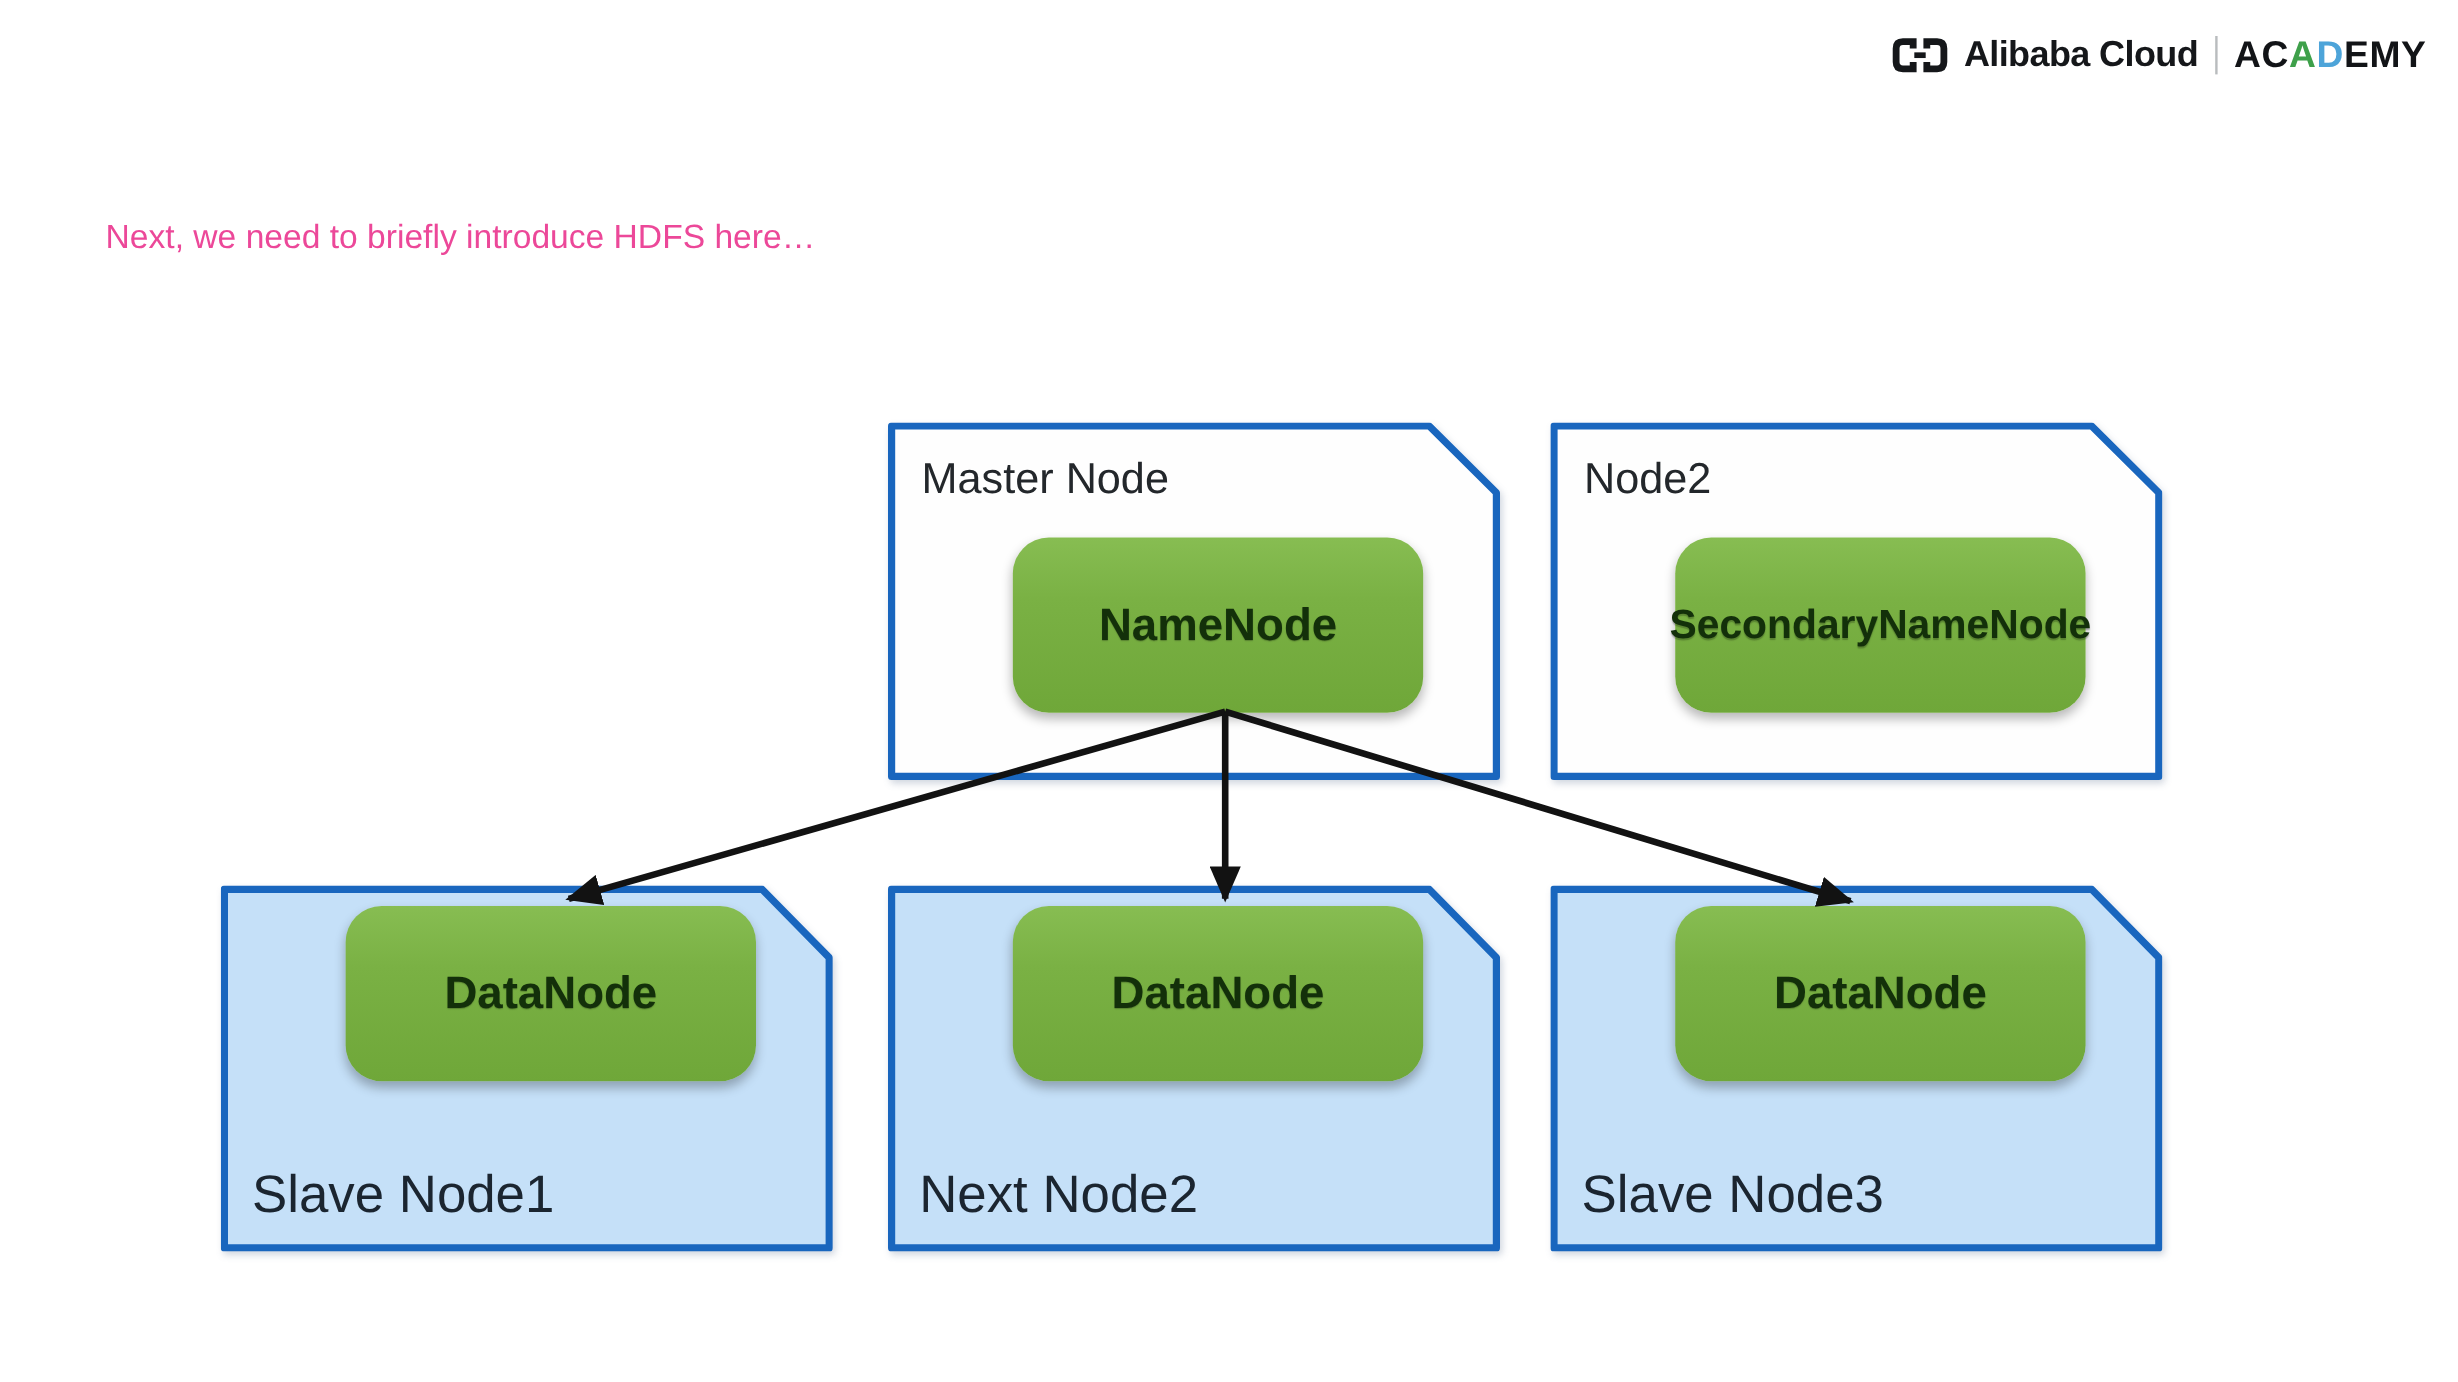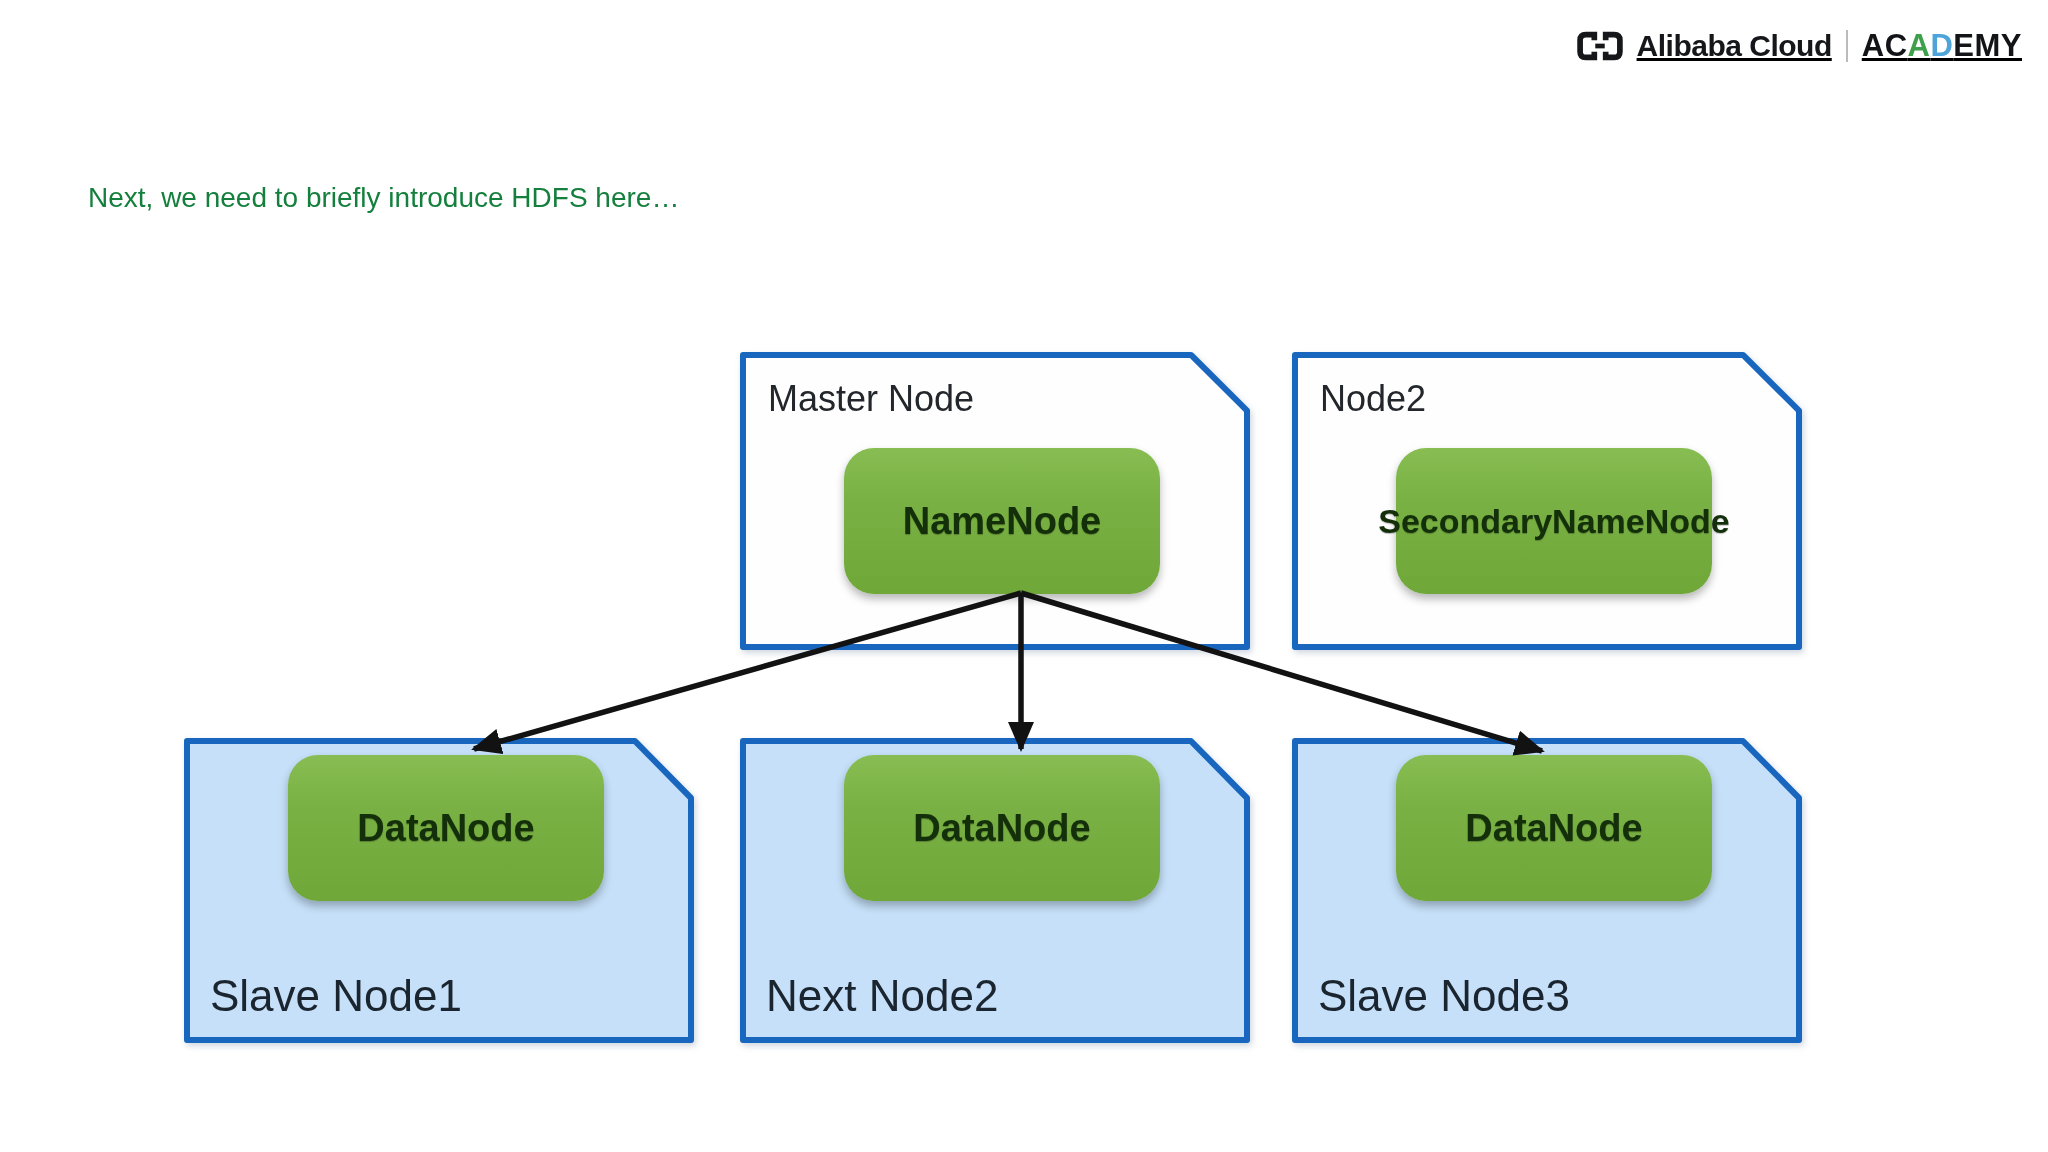--- a/index.html
+++ b/index.html
@@ -4,21 +4,21 @@
 <style>
   html,body { margin:0; padding:0; background:#ffffff; }
   .slide {
     position:relative; width:2048px; height:1152px; background:#ffffff;
     font-family:"Liberation Sans", sans-serif; overflow:hidden;
   }
 
   
   .brand {
     position:absolute; top:24px; right:26px; height:44px;
-    display:flex; align-items:center; gap:12px;text-decoration:underline;
+    display:flex; align-items:center; gap:12px;
   }
   .brand-icon { width:50px; height:36px; display:block; }
   .brand-name {
     font-size:30px; font-weight:700; color:#15171a; letter-spacing:-0.5px;
   }
   .brand-divider { width:2px; height:32px; background:#b9bcbe; margin:0 2px; }
   .brand-academy {
     font-size:31px; font-weight:800; color:#121417; letter-spacing:0.5px;
     display:inline-flex;
   }
@@ -26,37 +26,37 @@
   .acc-blue  { color:#4da4d9; }
 
   
   .title {
     position:absolute; left:80px; top:78px; margin:0;
     font-size:62px; font-weight:800; color:#141414; letter-spacing:0px;
     white-space:nowrap;
   }
   .subtitle {
     position:absolute; left:88px; top:182px; margin:0;
-    font-size:28px; font-weight:400; color:#15803d; white-space:nowrap;
+    font-size:28px; font-weight:400; color:#ec4899; white-space:nowrap;
   }
 
   
   .node { position:absolute; }
   .node .frame {
     position:absolute; left:0; top:0; width:100%; height:100%;
     filter:drop-shadow(2px 3px 3px rgba(40,70,110,0.22));
   }
   .node-label {
     position:absolute; white-space:nowrap; color:#23272b;
   }
   .node-label.pos-top    { left:28px; top:26px;   font-size:36px; }
   .node-label.pos-bottom { left:26px; bottom:22px; font-size:44px; color:#1b2530; }
 
   .pill {
-    position:absolute; left:104px; width:316px; height:146px;
+    position:absolute; left:104px; width:342px; height:146px;
     border-radius:30px;
     background:linear-gradient(180deg,#87bd52 0%,#7ab144 35%,#6fa739 100%);
     box-shadow:0 5px 9px rgba(0,0,0,0.28);
     display:flex; align-items:center; justify-content:center;
   }
   .pill-text {
     font-weight:700; font-size:38px; color:#13300a; white-space:nowrap;
     text-shadow:0 1px 1px rgba(0,0,0,0.25);
   }
   .pill-text.sm { font-size:34px; }

